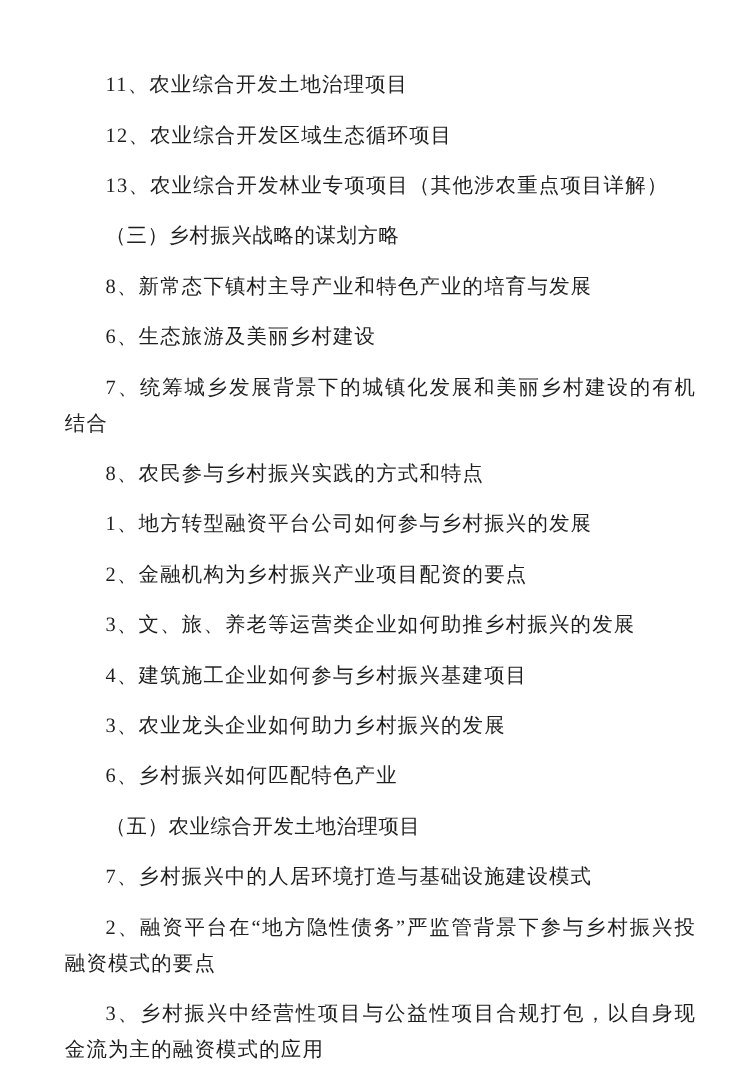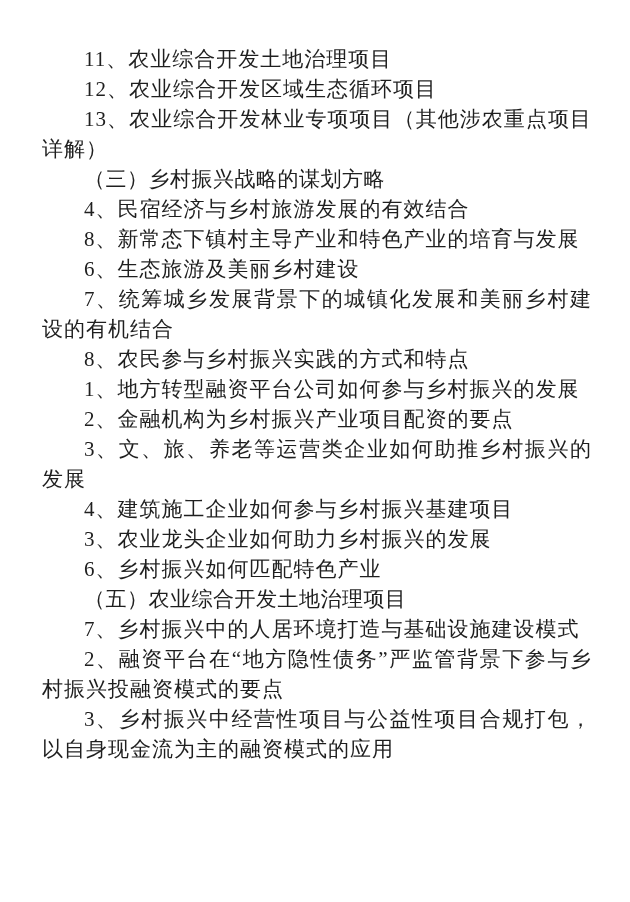--- a/index.html
+++ b/index.html
@@ -15,43 +15,42 @@
     font-family: "Liberation Serif", "DejaVu Serif", serif;
   }
   .doc-body {
     position: absolute;
     left: 42px;
     top: 44px;
     width: 550px;
     color: #1f1f1f;
   }
   .para {
-    margin: 0;
-    font-size: 21px;
+    margin: 12px;
+    font-size: 17px;
     line-height: 30px;
     text-align: justify;
     text-indent: 2em;
     letter-spacing: 1px;
     word-break: break-all;
   }
   .para.heading {
     font-family: "Liberation Sans", "DejaVu Sans", sans-serif;
     font-weight: 400;
     letter-spacing: 0.5px;
   }
 </style>
 </head>
 <body>
 
 <div class="doc-body">
   <p class="para">11、农业综合开发土地治理项目</p>
   <p class="para">12、农业综合开发区域生态循环项目</p>
   <p class="para">13、农业综合开发林业专项项目（其他涉农重点项目详解）</p>
   <p class="para heading">（三）乡村振兴战略的谋划方略</p>
-  <p class="para">4、民宿经济与乡村旅游发展的有效结合</p>
   <p class="para">8、新常态下镇村主导产业和特色产业的培育与发展</p>
   <p class="para">6、生态旅游及美丽乡村建设</p>
   <p class="para">7、统筹城乡发展背景下的城镇化发展和美丽乡村建设的有机结合</p>
   <p class="para">8、农民参与乡村振兴实践的方式和特点</p>
   <p class="para">1、地方转型融资平台公司如何参与乡村振兴的发展</p>
   <p class="para">2、金融机构为乡村振兴产业项目配资的要点</p>
   <p class="para">3、文、旅、养老等运营类企业如何助推乡村振兴的发展</p>
   <p class="para">4、建筑施工企业如何参与乡村振兴基建项目</p>
   <p class="para">3、农业龙头企业如何助力乡村振兴的发展</p>
   <p class="para">6、乡村振兴如何匹配特色产业</p>

